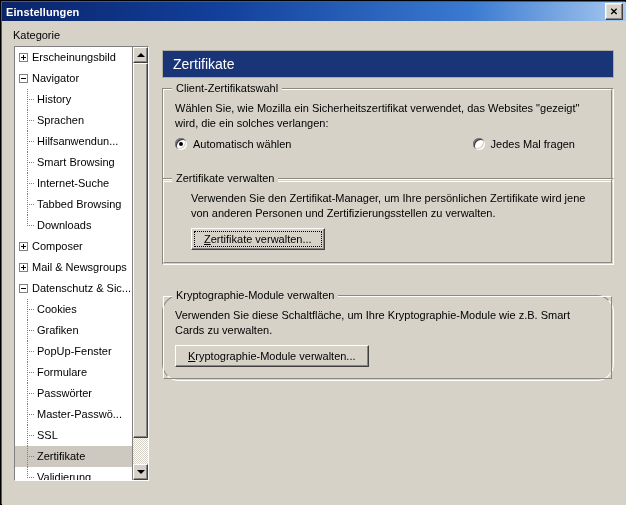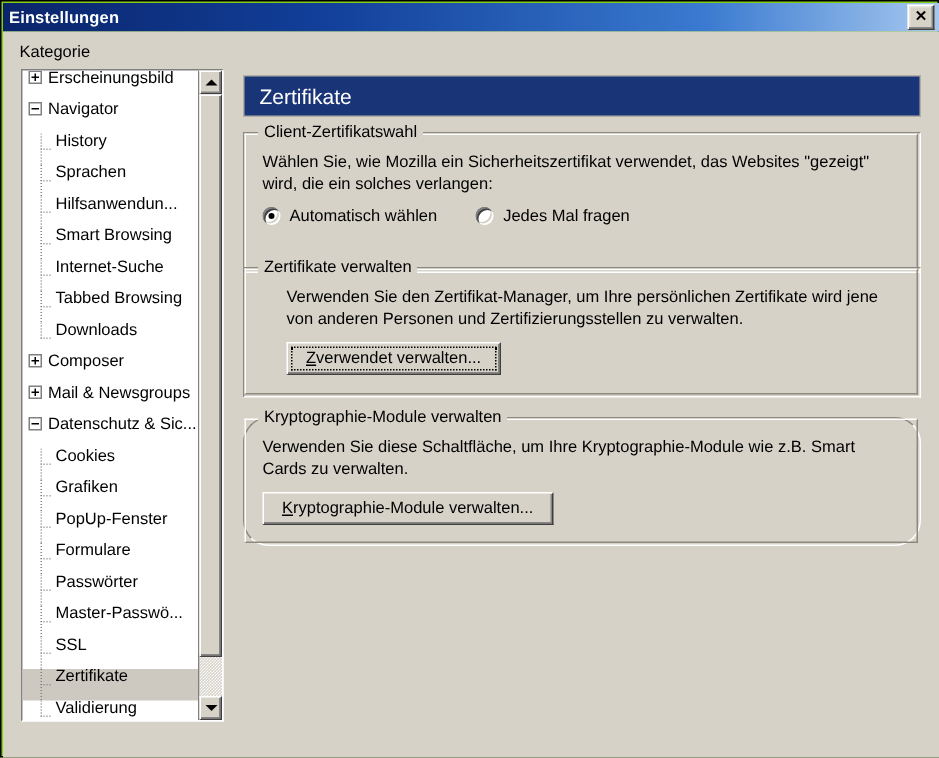--- a/index.html
+++ b/index.html
@@ -15,21 +15,21 @@
     color: #000;
     overflow: hidden;
   }
 
   
   #window {
     position: absolute;
     left: 0; top: 0;
     width: 626px;
     height: 505px;
-    background: #84cc16;
+    background: #15803d;
     border: 1px solid #000;
     box-sizing: border-box;
   }
 
   
   #titlebar {
     position: absolute;
     left: 1px; top: 1px;
     width: 624px;
     height: 19px;
@@ -103,20 +103,21 @@
     position: absolute;
     left: 0; top: 0;
     width: 118px;
     height: 100%;
     overflow: hidden;
   }
   .tree-item {
     position: relative;
     height: 21px;
     display: flex;
+    align-items: center;
     white-space: nowrap;
     font-size: 11px;
     cursor: default;
   }
   .tree-item.lvl0 { padding-left: 4px; }
   .tree-item.lvl1 { padding-left: 22px; }
   .tree-item.selected {
     background: #cdc9c0;
     width: 133px;
   }
@@ -302,27 +303,28 @@
   .group-text {
     font-size: 11px;
     line-height: 15px;
     color: #000;
     margin: 0 0 7px 0;
   }
 
   
   #group-client { top: 62px; height: 94px; }
   #group-manage { top: 152px; height: 87px; padding-left: 16px; }
-  #group-crypto { top: 252px; height: 86px; border-radius: 17px; }
+  #group-crypto { top: 269px; height: 86px; border-radius: 17px; }
 
   
   .radio-row {
     display: flex;
     align-items: center;
     margin-top: 2px;
+    justify-content: space-between;
   }
   .radio {
     display: flex;
     align-items: center;
     cursor: default;
     margin-right: 26px;
   }
   .radio-circle {
     width: 12px;
     height: 12px;
@@ -590,21 +592,21 @@
         </div>
       </div>
 
       <div class="group" id="group-manage">
         <div class="group-inner"></div>
         <div class="group-title">Zertifikate verwalten</div>
         <div class="group-body">
           <p class="group-text">Verwenden Sie den Zertifikat-Manager, um Ihre persönlichen Zertifikate wird jene von anderen Personen und Zertifizierungsstellen zu verwalten.</p>
           <div class="btn focused">
             <span class="accel">Z</span>
-              <span>verwendet verwalten...</span>
+              <span>ertifikate verwalten...</span>
           </div>
         </div>
       </div>
 
       <div class="group" id="group-crypto">
         <div class="group-inner"></div>
         <div class="group-title">Kryptographie-Module verwalten</div>
         <div class="group-body">
           <p class="group-text">Verwenden Sie diese Schaltfläche, um Ihre Kryptographie-Module wie z.B. Smart Cards zu verwalten.</p>
           <div class="btn">

